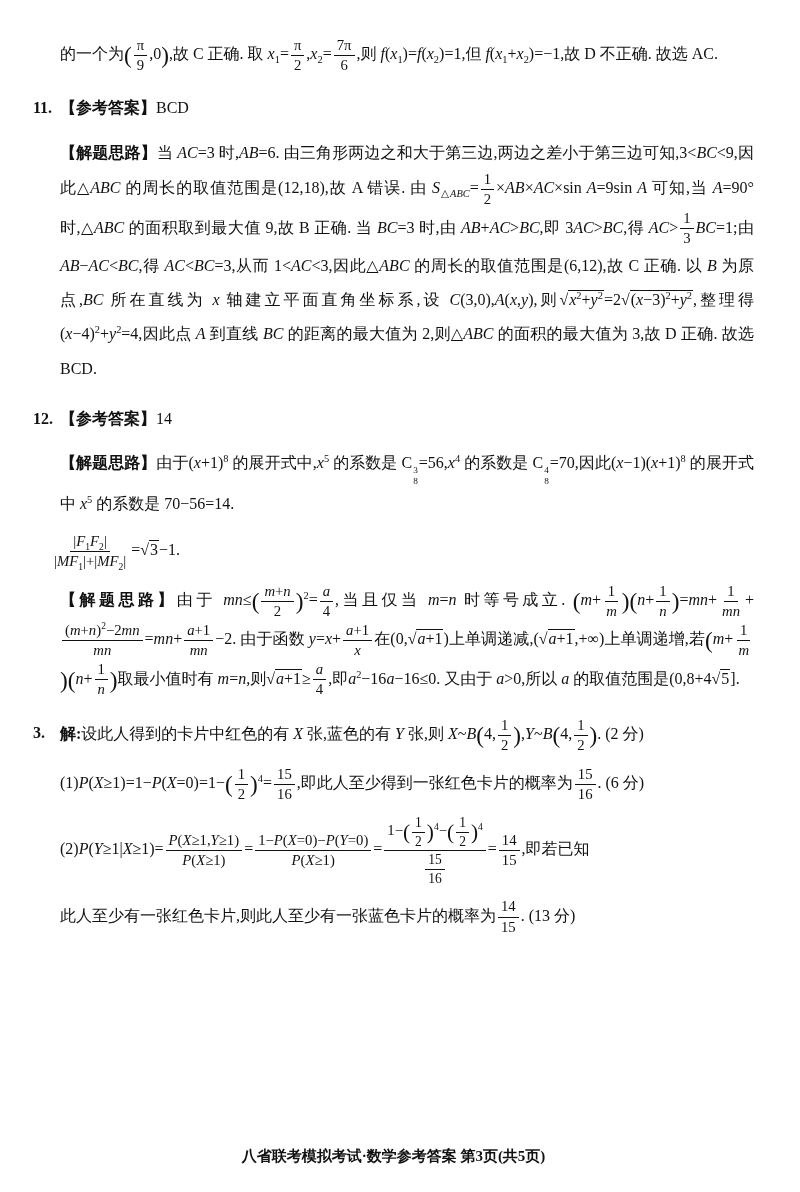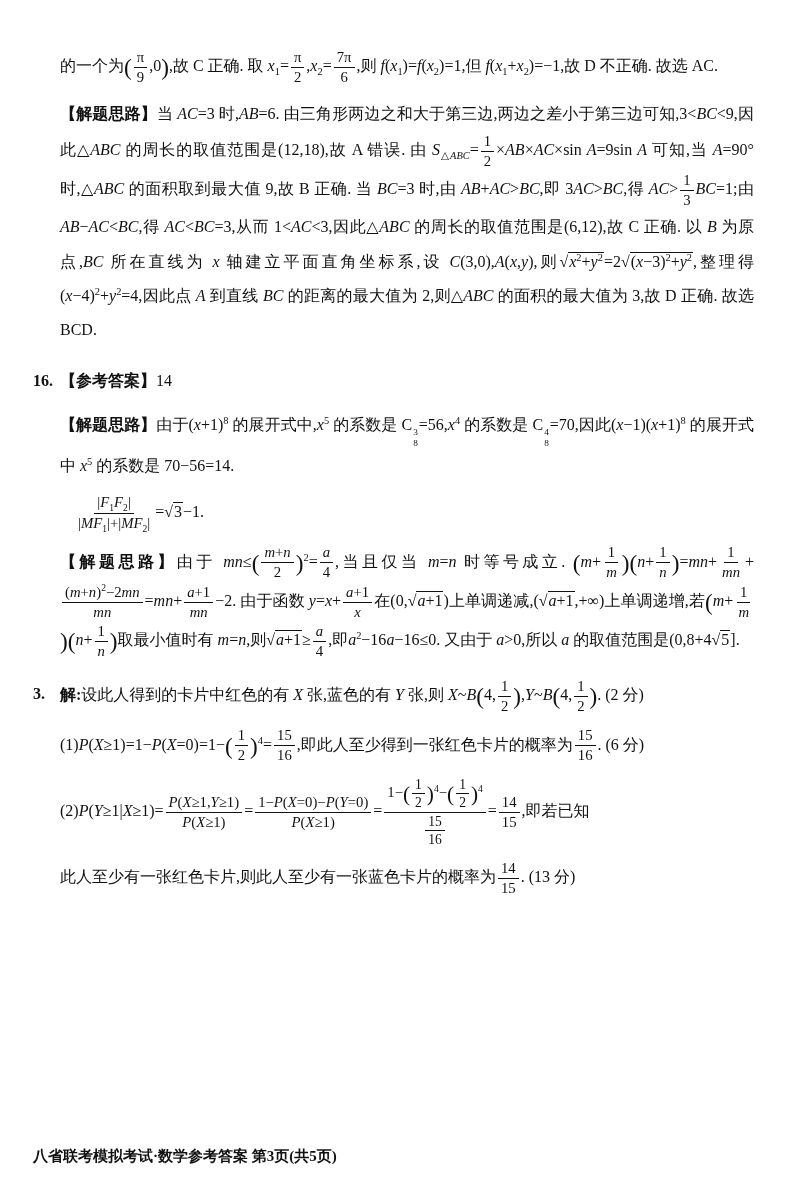--- a/index.html
+++ b/index.html
@@ -1,71 +1,72 @@
 <!DOCTYPE html>
 <html><head>
 <meta charset="utf-8">
 <style>
   html,body{margin:0;padding:0;background:#ffffff;}
   .page{
     width:800px;min-height:1192px;box-sizing:border-box;
     background:#ffffff;color:#111111;
     font-family:"Liberation Serif","DejaVu Serif",serif;
     font-size:16px;
-    padding:38px 46px 12px 33px;
+    padding:26px 46px 12px 33px;
     display:flex;flex-direction:column;
   }
   .doc-body{flex:1 1 auto;}
   .para{position:relative;margin:10px 0 10px 27px;line-height:2.15;text-align:justify;}
   .para.item{text-align:left;margin-top:16px;}
   .para.cont{text-align:justify;}
-  .para.math-line{text-align:left;margin-left:40px;}
+  .para.math-line{text-align:left;margin-left:16px;}
   .qnum{position:absolute;left:-27px;top:0;font-weight:700;}
   b,.tag{font-weight:700;}
   i{font-style:italic;font-family:"Liberation Serif","DejaVu Serif",serif;}
   sup,sub{font-size:0.65em;line-height:1;}
   
   .fr{display:inline-flex;flex-direction:column;align-items:center;vertical-align:middle;
       margin:0 2px;line-height:1.3;font-size:0.92em;text-align:center;}
   .fr .nu{display:block;padding:0 3px;border-bottom:1.3px solid currentColor;white-space:nowrap;}
   .fr .de{display:block;padding:0 3px;white-space:nowrap;}
   
   .sq{white-space:nowrap;}
   .sq .ov{border-top:1.3px solid currentColor;padding:0 1px;}
   
   .stk{display:inline-flex;flex-direction:column;align-items:center;font-size:0.58em;
        line-height:1.2;vertical-align:-0.5em;margin:0 1px;}
   
   .bp{font-size:1.45em;vertical-align:middle;line-height:0.8;font-weight:400;}
-  .footer{flex:0 0 auto;text-align:left;font-weight:700;font-size:15px;
+  .footer{flex:0 0 auto;text-align:center;font-weight:700;font-size:15px;
           padding:10px 0 14px 0;margin-top:auto;}
 </style>
 </head>
 <body>
 
 <div class="page">
   <div class="doc-body">
       <div class="para cont"><span class="pbody">的一个为<span class="bp">(</span><span class="fr">
             <span class="nu">π</span>
             <span class="de">9</span>
           </span>,0<span class="bp">)</span>,故 C 正确. 取 <i>x</i><sub>1</sub>=<span class="fr">
             <span class="nu">π</span>
             <span class="de">2</span>
           </span>,<i>x</i><sub>2</sub>=<span class="fr">
             <span class="nu">7π</span>
             <span class="de">6</span>
           </span>,则 <i>f</i>(<i>x</i><sub>1</sub>)=<i>f</i>(<i>x</i><sub>2</sub>)=1,但 <i>f</i>(<i>x</i><sub>1</sub>+<i>x</i><sub>2</sub>)=−1,故 D 不正确. 故选 AC.</span></div>
+      <div class="para item"><span class="qnum">11.</span><span class="pbody"><b class="tag">【参考答案】</b>BCD</span></div>
       <div class="para cont"><span class="pbody"><b class="tag">【解题思路】</b>当 <i>AC</i>=3 时,<i>AB</i>=6. 由三角形两边之和大于第三边,两边之差小于第三边可知,3&lt;<i>BC</i>&lt;9,因此△<i>ABC</i> 的周长的取值范围是(12,18),故 A 错误. 由 <i>S</i><sub>△<i>ABC</i></sub>=<span class="fr">
             <span class="nu">1</span>
             <span class="de">2</span>
           </span>×<i>AB</i>×<i>AC</i>×sin <i>A</i>=9sin <i>A</i> 可知,当 <i>A</i>=90°时,△<i>ABC</i> 的面积取到最大值 9,故 B 正确. 当 <i>BC</i>=3 时,由 <i>AB</i>+<i>AC</i>&gt;<i>BC</i>,即 3<i>AC</i>&gt;<i>BC</i>,得 <i>AC</i>&gt;<span class="fr">
             <span class="nu">1</span>
             <span class="de">3</span>
           </span><i>BC</i>=1;由 <i>AB</i>−<i>AC</i>&lt;<i>BC</i>,得 <i>AC</i>&lt;<i>BC</i>=3,从而 1&lt;<i>AC</i>&lt;3,因此△<i>ABC</i> 的周长的取值范围是(6,12),故 C 正确. 以 <i>B</i> 为原点,<i>BC</i> 所在直线为 <i>x</i> 轴建立平面直角坐标系,设 <i>C</i>(3,0),<i>A</i>(<i>x</i>,<i>y</i>),则<span class="sq">√<span class="ov"><i>x</i><sup>2</sup>+<i>y</i><sup>2</sup></span></span>=2<span class="sq">√<span class="ov">(<i>x</i>−3)<sup>2</sup>+<i>y</i><sup>2</sup></span></span>,整理得(<i>x</i>−4)<sup>2</sup>+<i>y</i><sup>2</sup>=4,因此点 <i>A</i> 到直线 <i>BC</i> 的距离的最大值为 2,则△<i>ABC</i> 的面积的最大值为 3,故 D 正确. 故选 BCD.</span></div>
-      <div class="para item"><span class="qnum">16.</span><span class="pbody"><b class="tag">【参考答案】</b>14</span></div>
+      <div class="para item"><span class="qnum">12.</span><span class="pbody"><b class="tag">【参考答案】</b>14</span></div>
       <div class="para cont"><span class="pbody"><b class="tag">【解题思路】</b>由于(<i>x</i>+1)<sup>8</sup> 的展开式中,<i>x</i><sup>5</sup> 的系数是 C<span class="stk">
             <span>3</span>
             <span>8</span>
           </span>=56,<i>x</i><sup>4</sup> 的系数是 C<span class="stk">
             <span>4</span>
             <span>8</span>
           </span>=70,因此(<i>x</i>−1)(<i>x</i>+1)<sup>8</sup> 的展开式中 <i>x</i><sup>5</sup> 的系数是 70−56=14.</span></div>
       <div class="para math-line"><span class="pbody"><span class="fr">
             <span class="nu">|<i>F</i><sub>1</sub><i>F</i><sub>2</sub>|</span>
             <span class="de">|<i>MF</i><sub>1</sub>|+|<i>MF</i><sub>2</sub>|</span>

